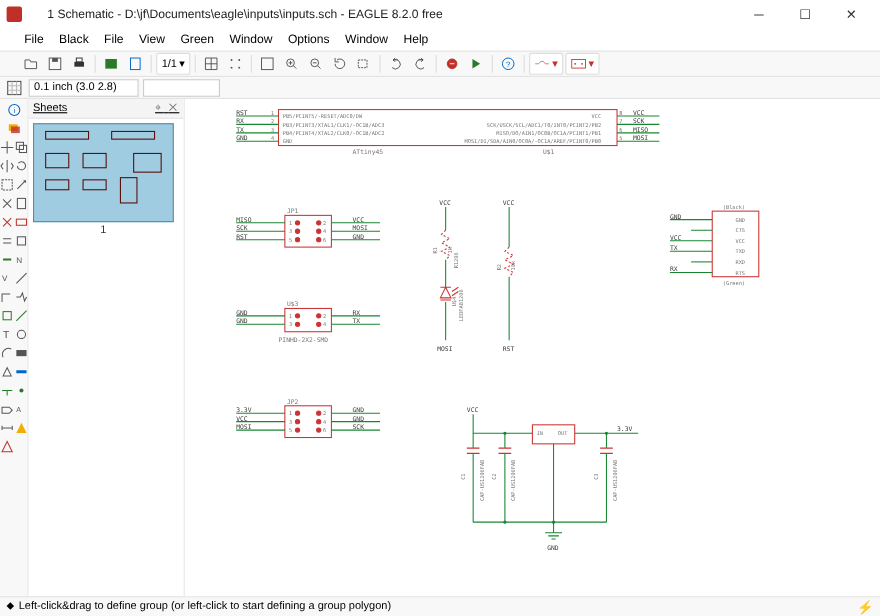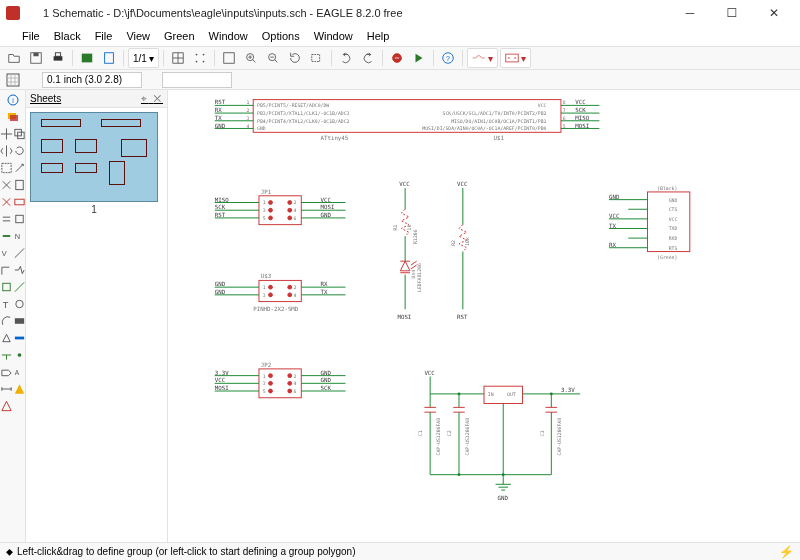--- a/index.html
+++ b/index.html
@@ -11,29 +11,29 @@
   .titlebar .tb-icon { width: 14px; height: 14px; background: #c03029; border-radius: 2px; margin-right: 6px; }
   .titlebar .title { flex: 1; color: #222; margin-left: 17px; }
   .titlebar .winbtns { display: flex; gap: 2px; }
   .titlebar .winbtn { width: 40px; height: 22px; display: flex; align-items: center; justify-content: center; font-size: 12px; color: #333; }
 
   
   .menubar { height: 20px; display: flex; align-items: center; padding: 0 6px; font-size: 11px; gap: 2px; margin-left: 10px; }
   .menubar span { padding: 2px 6px; }
 
   
-  .toolbar { height: 24px; display: flex; align-items: center; padding: 0 4px; gap: 2px; border-top: 1px solid #e3e3e3; border-bottom: 1px solid #e3e3e3; background: #f8f8f8; font-size: 10px; }
+  .toolbar { height: 24px; display: flex; align-items: center; padding: 0 18px; gap: 2px; border-top: 1px solid #e3e3e3; border-bottom: 1px solid #e3e3e3; background: #f8f8f8; font-size: 10px; }
   .tbtn { width: 20px; height: 20px; display: flex; align-items: center; justify-content: center; border-radius: 2px; }
   .tbtn svg { width: 14px; height: 14px; }
   .tbtn.combo { width: auto; padding: 0 4px; gap: 2px; border: 1px solid #ddd; background: #fff; font-size: 10px; }
   .tbtn.red svg { stroke:#c03029; }
   .tsep { width: 1px; height: 16px; background: #ddd; margin: 0 2px; }
 
   
-  .sectoolbar { height: 20px; display: flex; align-items: center; padding: 0 4px; gap: 20px; border-bottom: 1px solid #e3e3e3; background: #f8f8f8; font-size: 10px; }
+  .sectoolbar { height: 20px; display: flex; align-items: center; padding: 0 4px; gap: 4px; border-bottom: 1px solid #e3e3e3; background: #f8f8f8; font-size: 10px; }
   .sectoolbar .gridicon { width: 18px; height: 18px; display: flex; align-items: center; justify-content: center; }
   .sectoolbar .coord { height: 16px; border: 1px solid #ccc; background: #fff; padding: 0 4px; display: flex; align-items: center; font-size: 10px; min-width: 100px; }
   .sectoolbar .spacer { height: 16px; border: 1px solid #ccc; background: #fff; flex: 0 0 70px; }
 
   
   .mainrow { flex: 1; display: flex; min-height: 0; }
   .lefttools { width: 26px; background: #f8f8f8; border-right: 1px solid #e3e3e3; display: flex; flex-direction: column; align-items: center; padding: 2px 0; gap: 1px; }
   .lt { width: 22px; height: 16px; display: flex; align-items: center; justify-content: center; }
   .lt svg { width:14px; height:14px; }
   .lefttools .pair { width: 26px; display: flex; }

